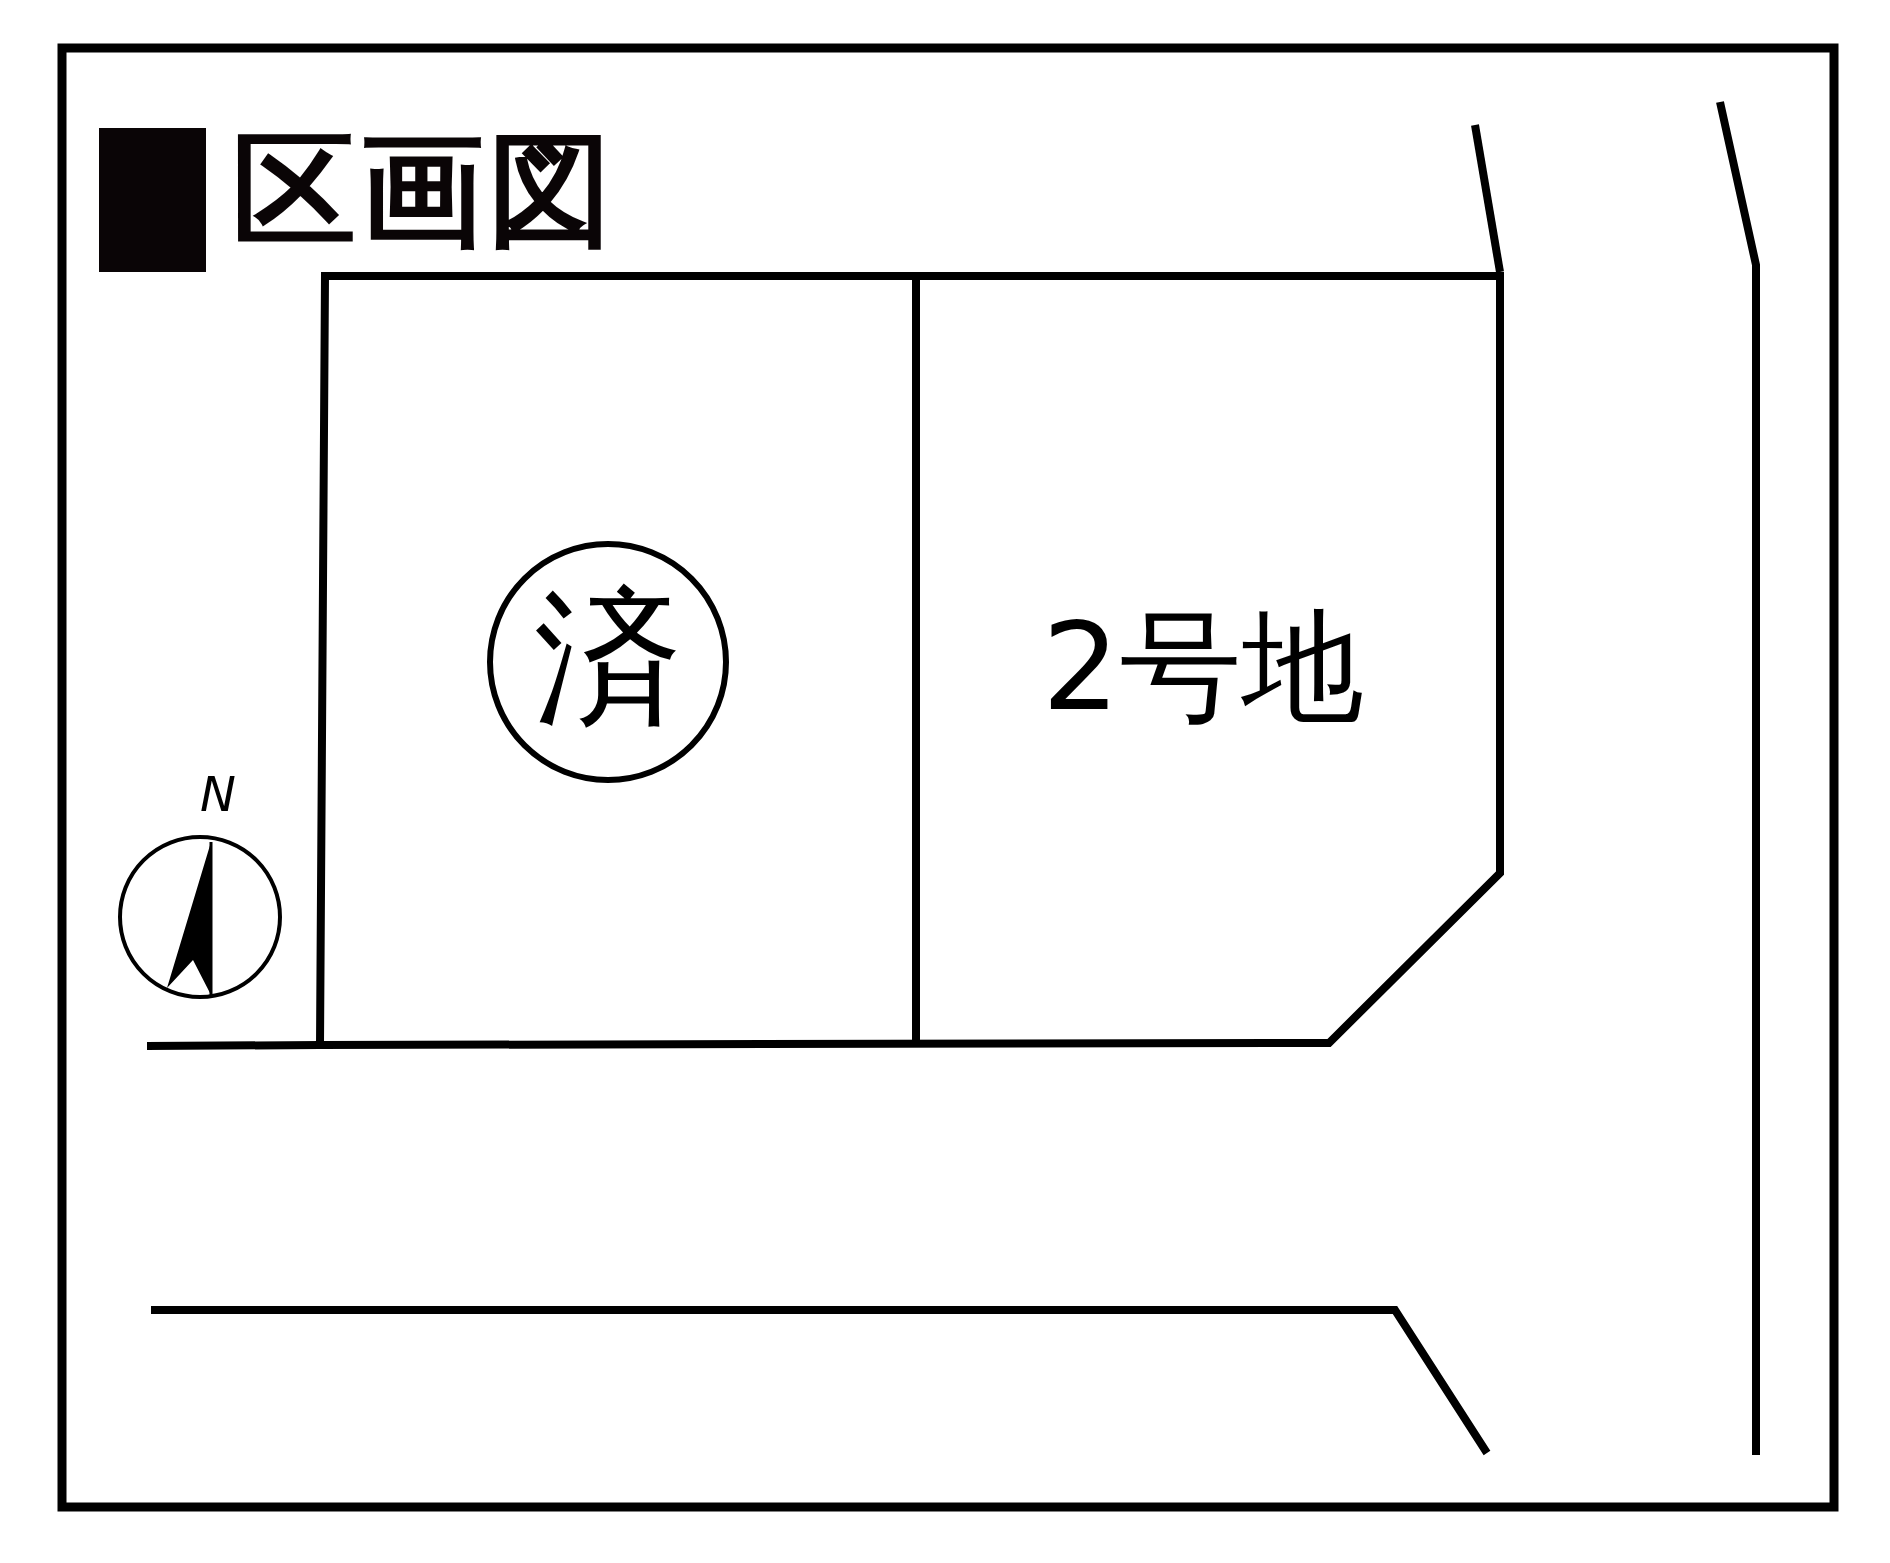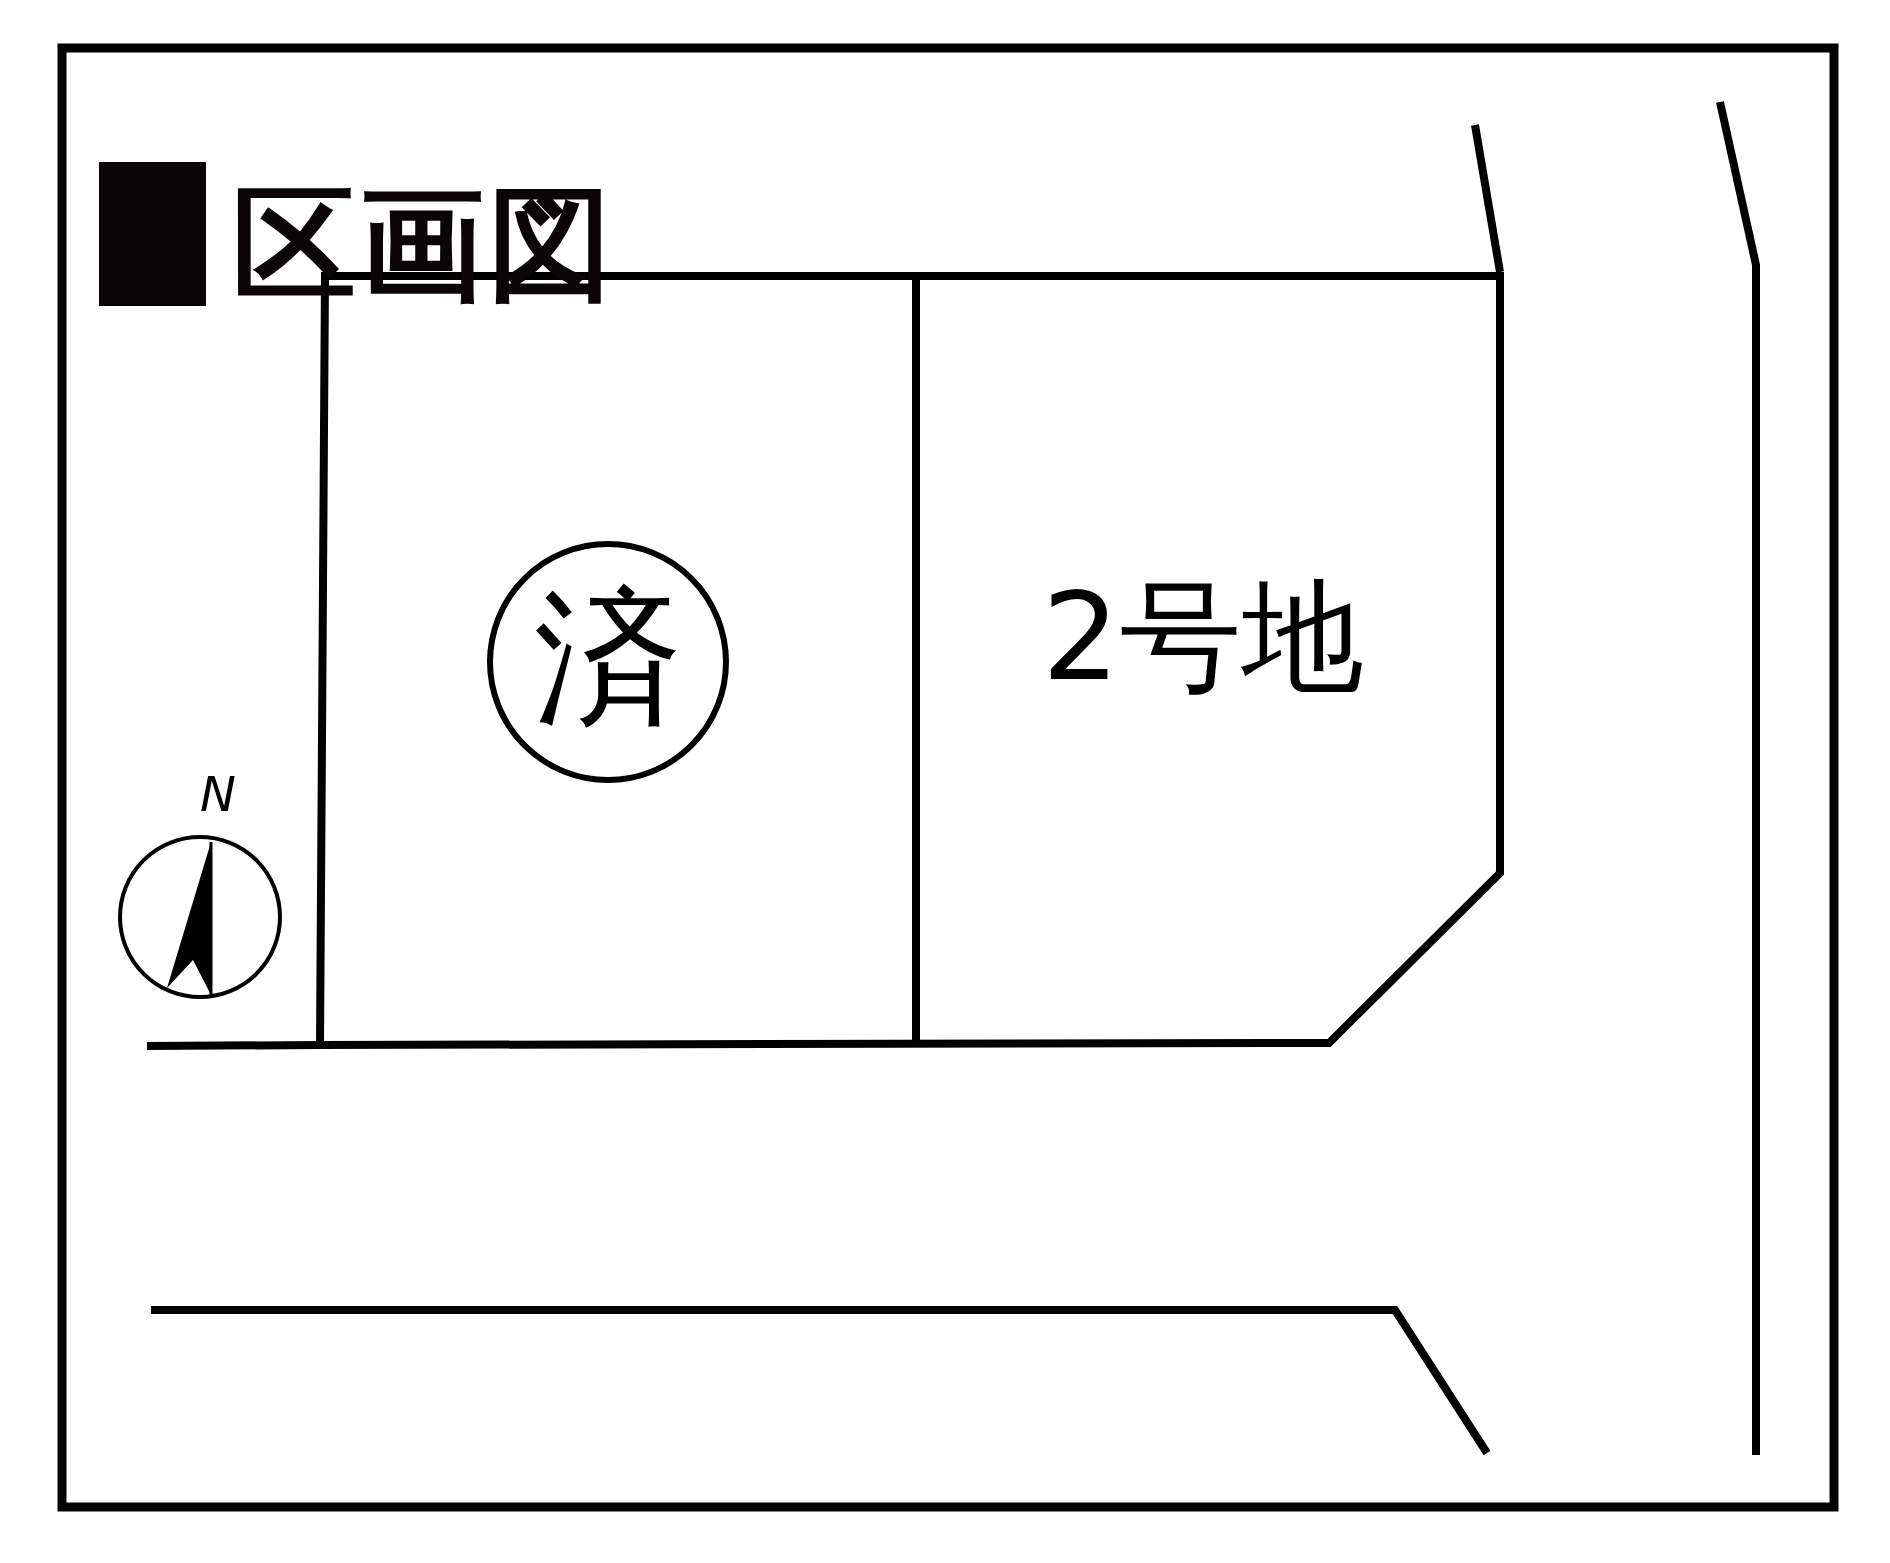--- a/index.html
+++ b/index.html
@@ -1,23 +1,23 @@
 <!DOCTYPE html>
 <html><head>
   <meta charset="utf-8">
   <style>
     html, body { margin: 0; padding: 0; background: #ffffff; }
     body { width: 1890px; height: 1563px; position: relative; overflow: hidden; font-family: "DejaVu Sans", sans-serif; }
     #canvas { position: absolute; left: 0; top: 0; width: 1890px; height: 1563px; }
-    .title { position: absolute; left: 99px; top: 136px; height: 170px; display: flex; align-items: flex-end; color: #0a0506; }
+    .title { position: absolute; left: 99px; top: 128px; height: 170px; display: flex; align-items: flex-start; color: #0a0506; }
     .title-square { width: 107px; height: 144px; background: #0a0506; margin-right: 26px; }
     .title-text { font-size: 124px; font-weight: bold; letter-spacing: 4px; line-height: 1; }
     .lbl { position: absolute; color: #000; line-height: 1; white-space: nowrap; }
     .sold-text { left: 534px; top: 584px; font-size: 148px; }
-    .lot-text { left: 1042px; top: 576px; font-size: 122px; }
+    .lot-text { left: 1042px; top: 606px; font-size: 122px; }
     .n-text { left: 200px; top: 770px; font-size: 48px; font-style: italic; }
   </style>
 </head>
 <body>
 
 <svg id="canvas" viewBox="0 0 1890 1563" xmlns="http://www.w3.org/2000/svg">
 
   <rect x="62" y="48" width="1772" height="1459" fill="none" stroke="#000" stroke-width="9"></rect>
 
   <g fill="none" stroke="#000" stroke-width="8" stroke-linejoin="miter">

